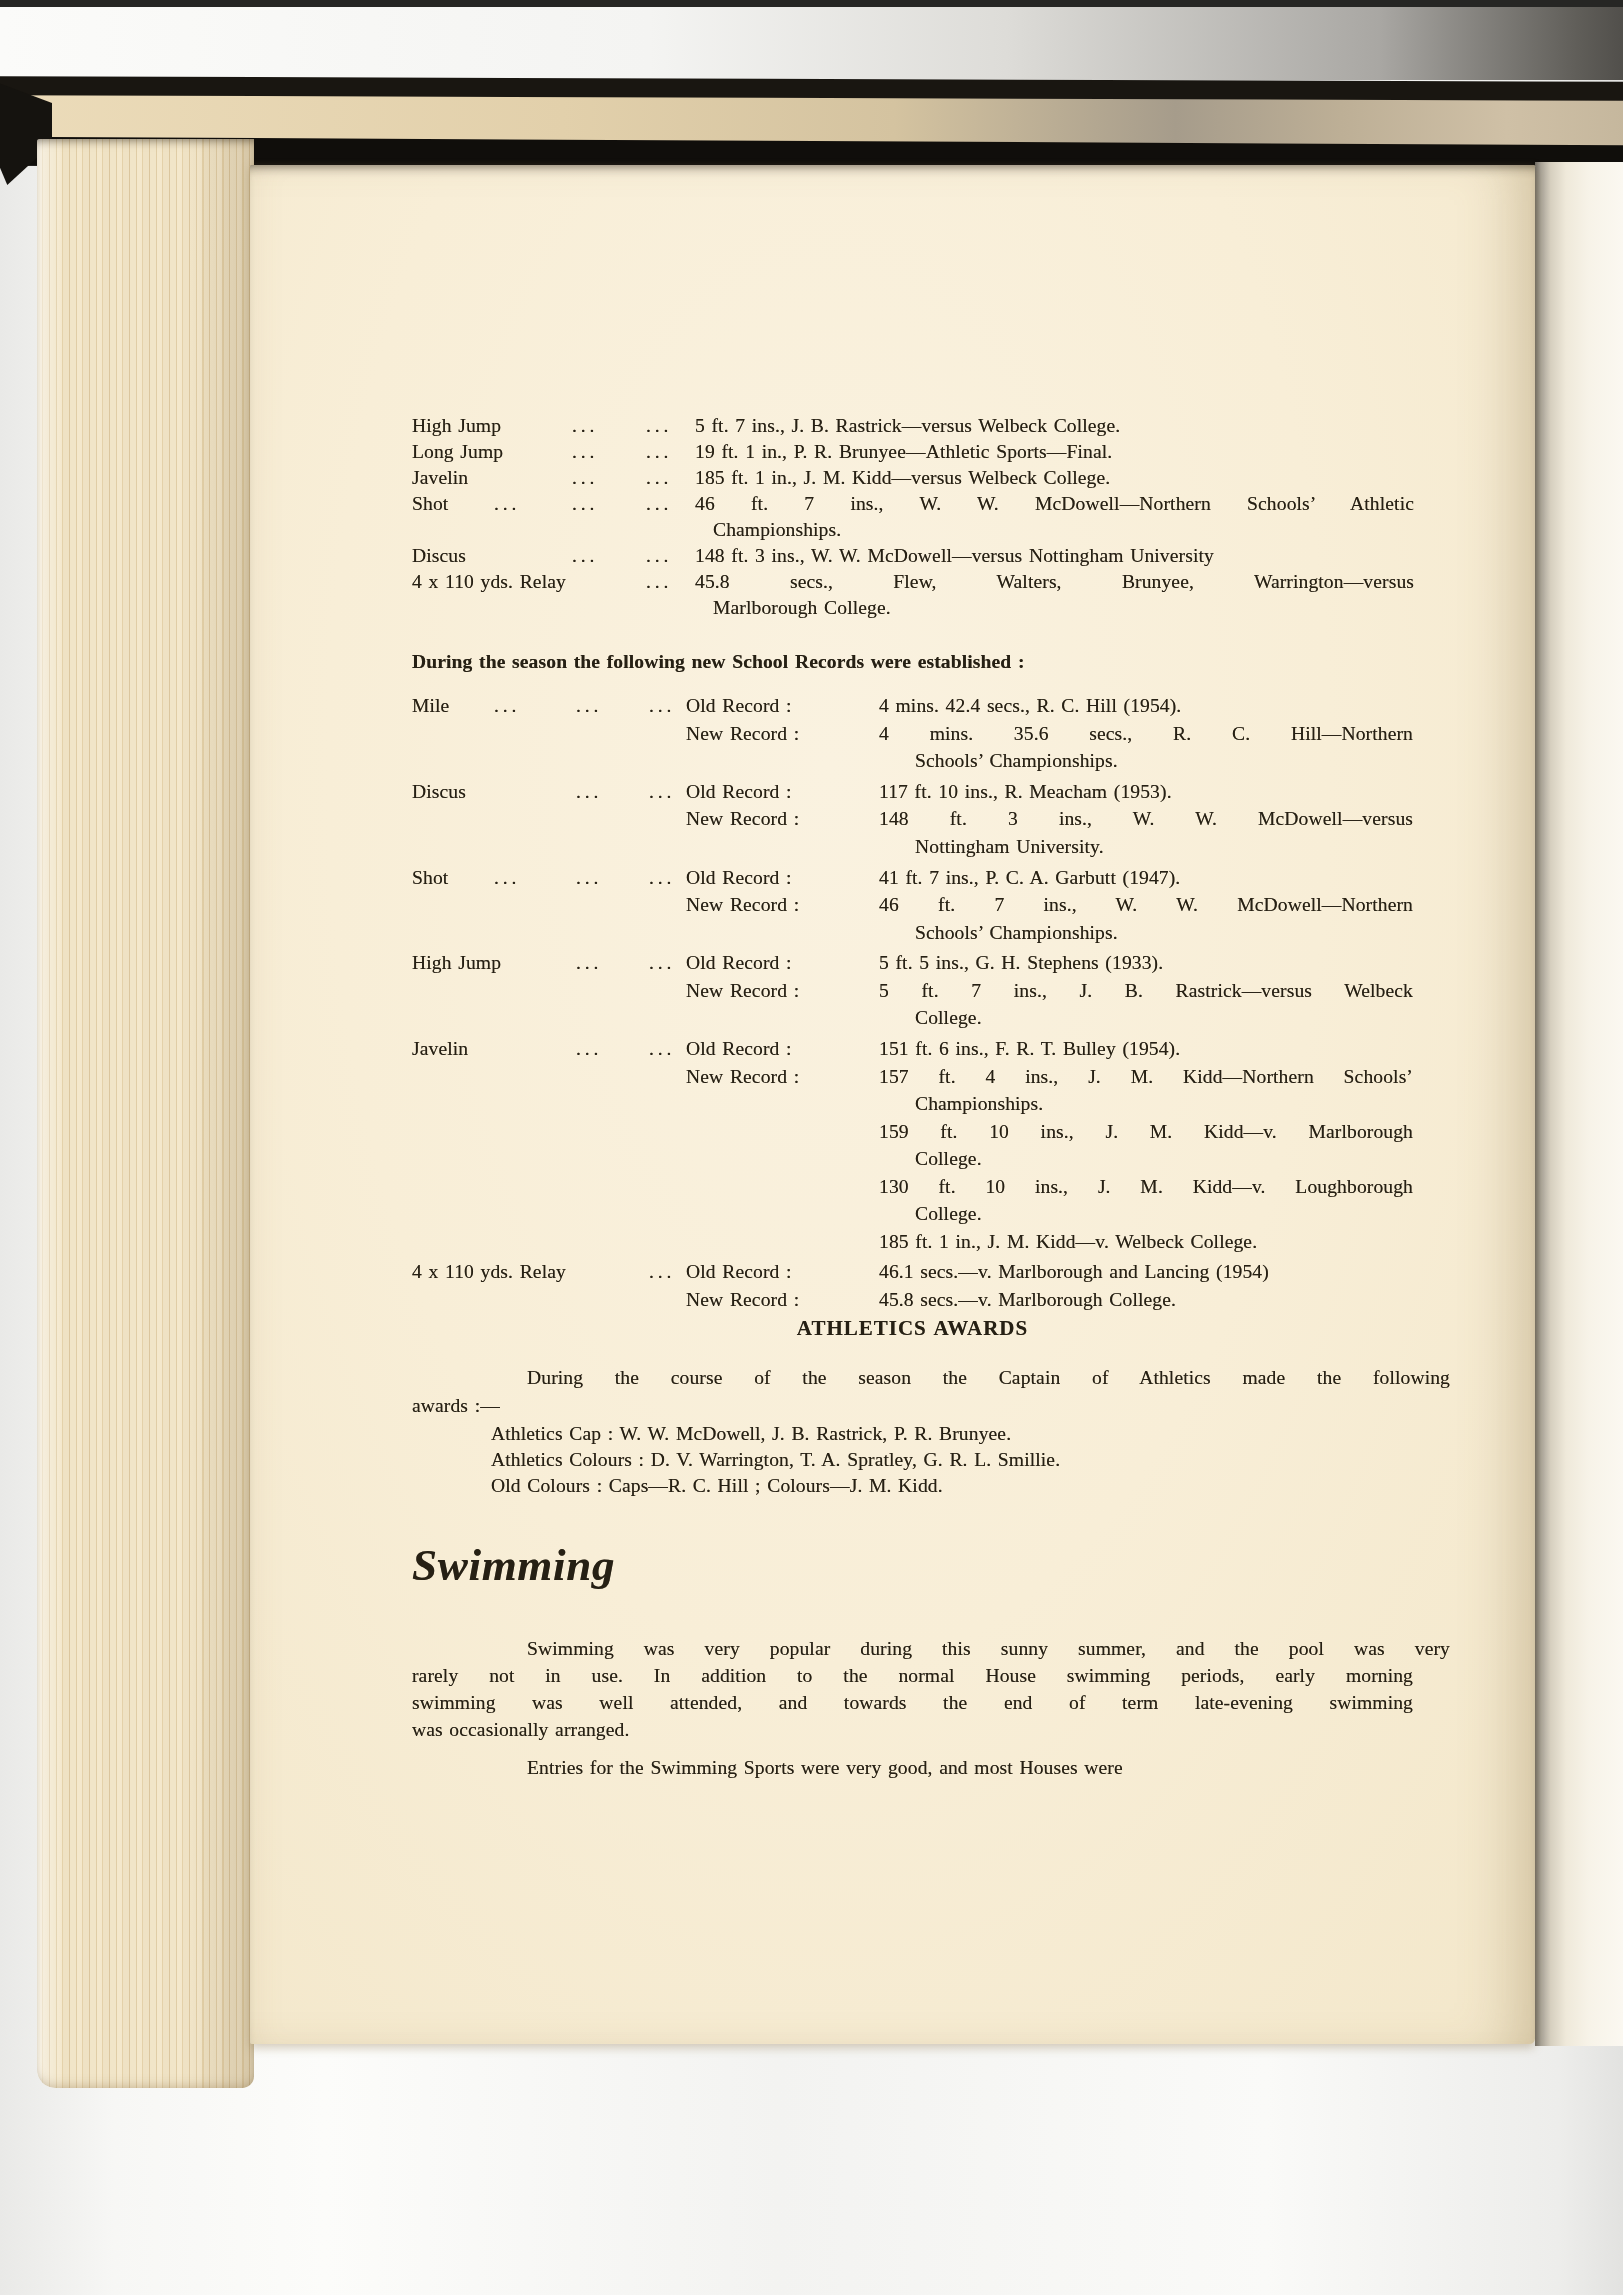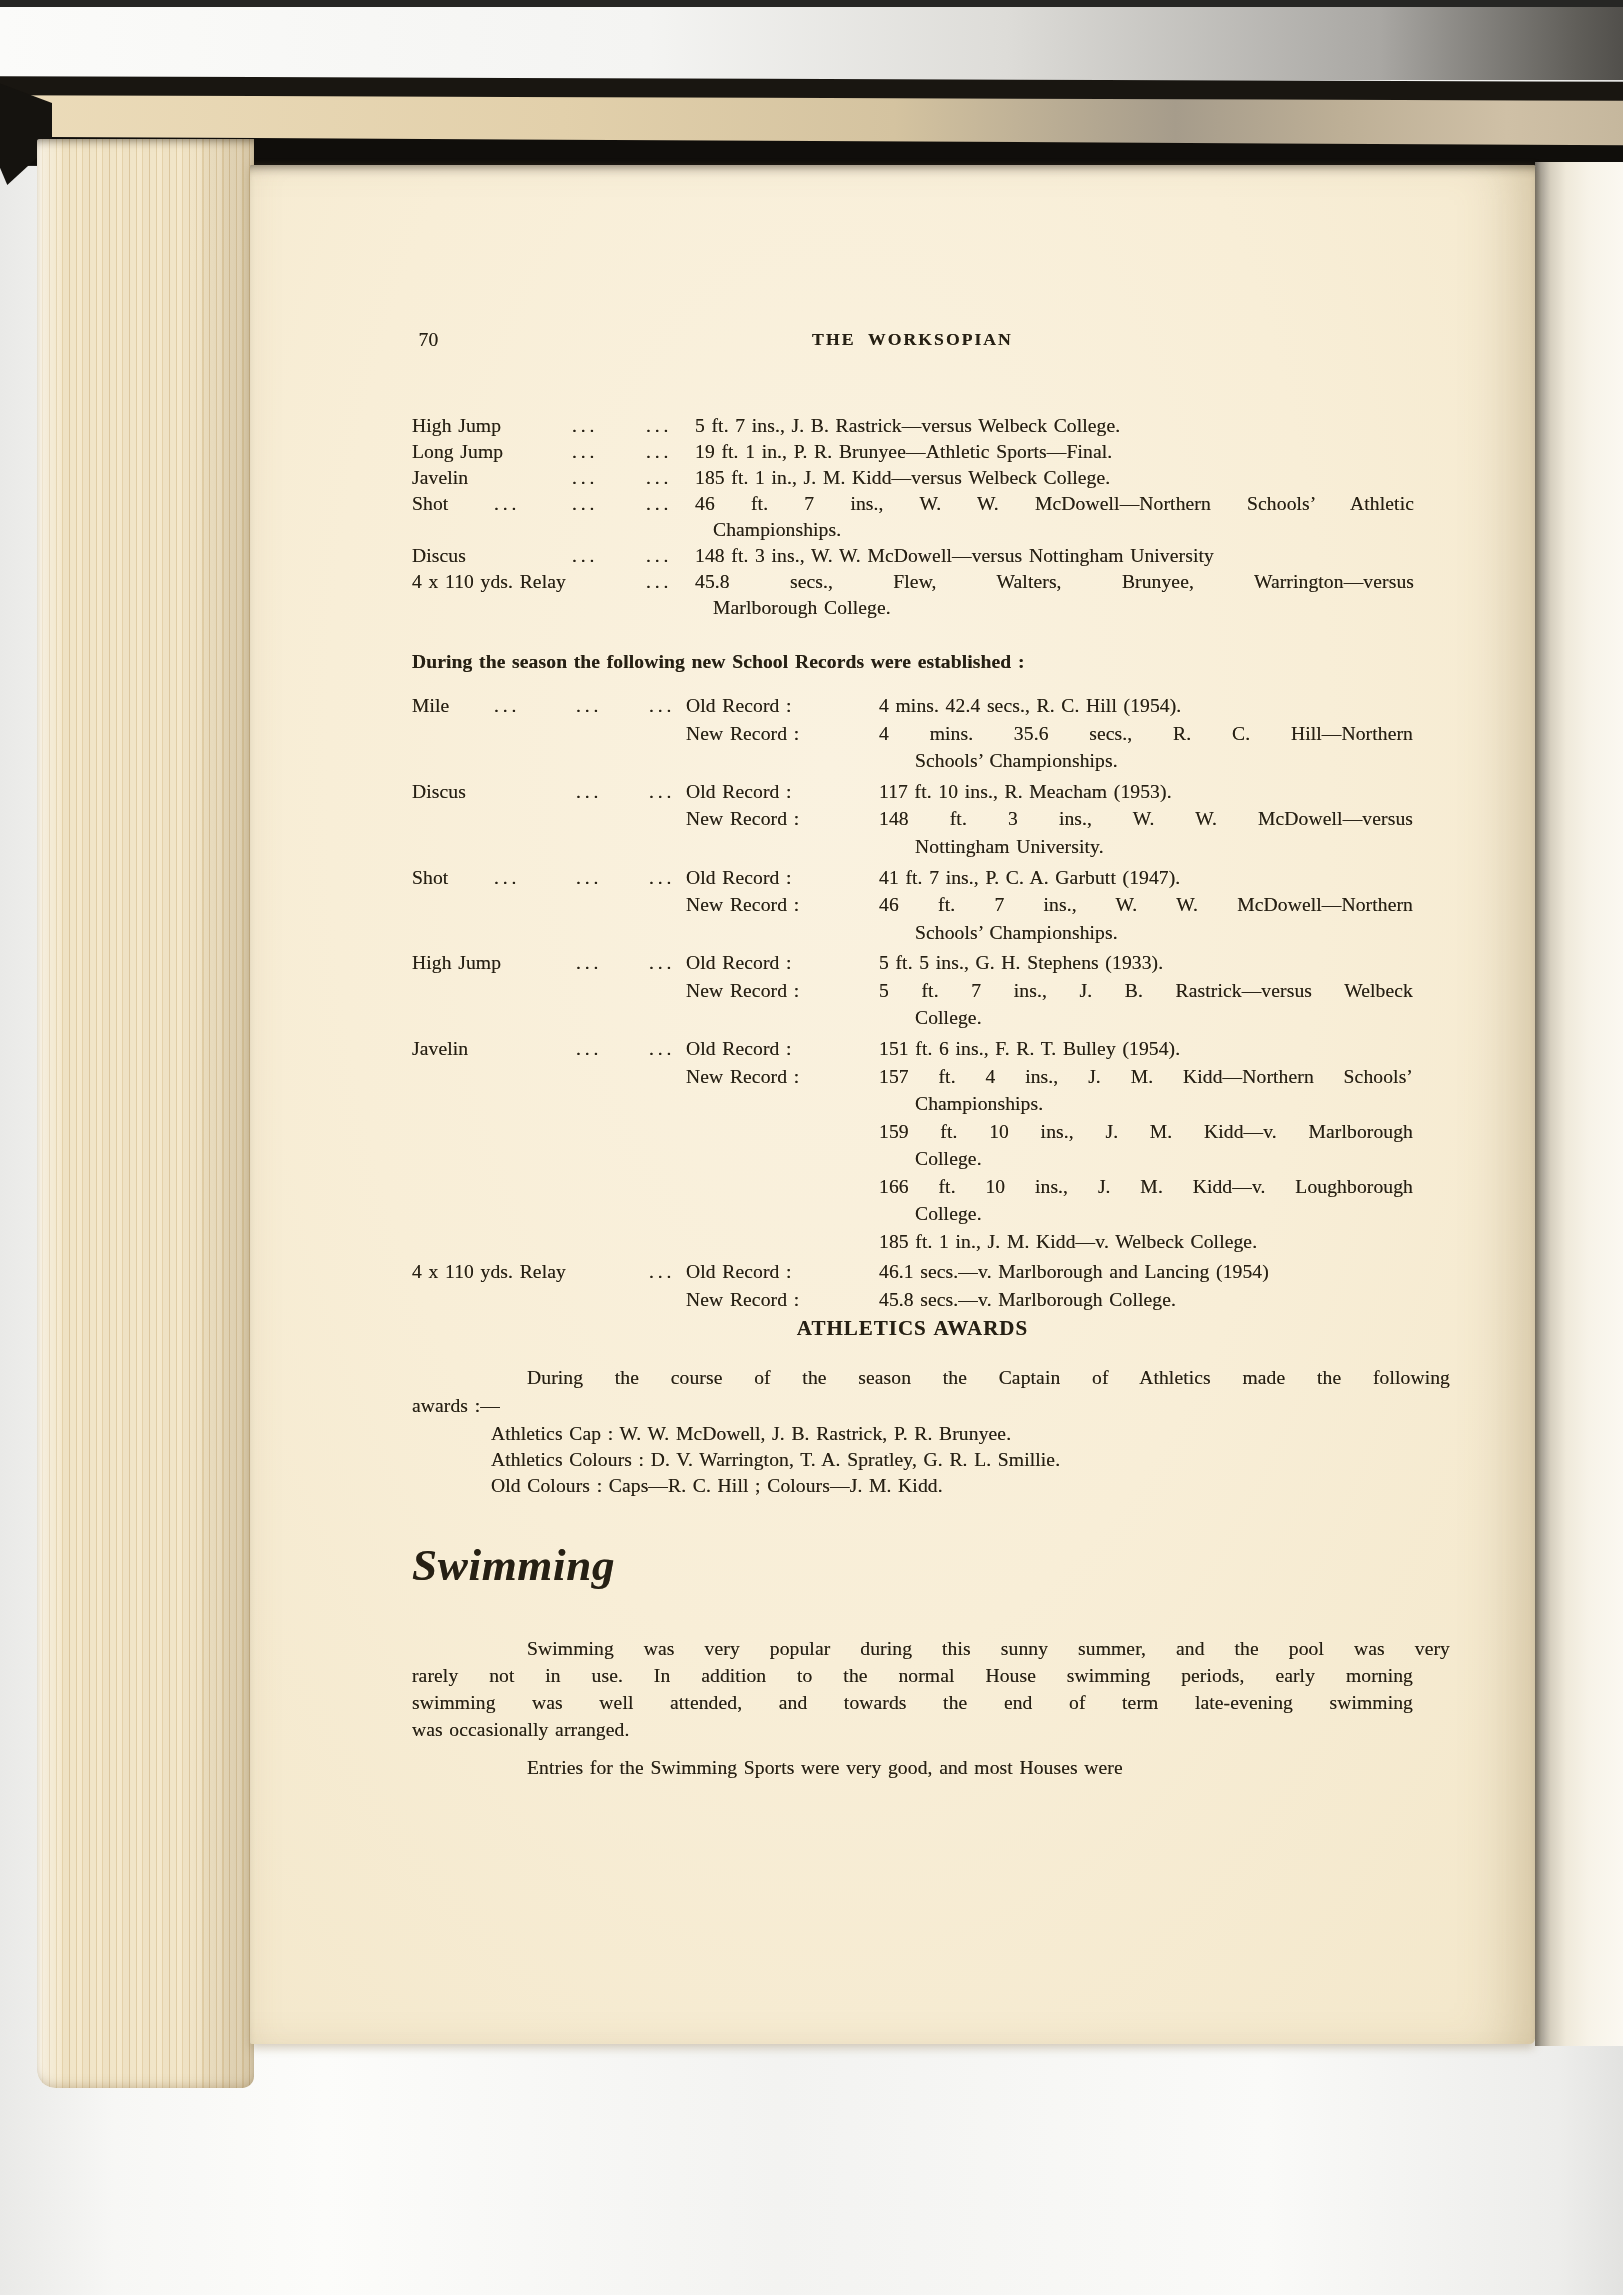--- a/index.html
+++ b/index.html
@@ -77,24 +77,20 @@
   <div class="lid"></div>
   <div class="cover-line"></div>
   <div class="tan-band"></div>
   <div class="cover-shadow"></div>
   <div class="corner-wedge"></div>
   <div class="fan"></div>
   <div class="gutter"></div>
   <div class="page"></div>
 
   <div class="content">
-    <div class="sec header-row">
-      <span class="pgnum">70</span>
-      <span class="runtitle">THE WORKSOPIAN</span>
-    </div>
 
     <div class="sec records1 s1" id="records1">
         <div class="l">
           <span class="abs ev">High Jump</span>
           <span class="abs dots" style="left: 160px;">...</span>
           <span class="abs dots" style="left: 234px;">...</span>
           <span class="abs val1">5 ft. 7 ins., J. B. Rastrick—versus Welbeck College.</span>
         </div>
         <div class="l">
           <span class="abs ev">Long Jump</span>
@@ -209,21 +205,21 @@
         <div class="l">
           <span class="abs val2c">Championships.</span>
         </div>
         <div class="l">
           <span class="abs val2 j">159 ft. 10 ins., J. M. Kidd—v. Marlborough</span>
         </div>
         <div class="l">
           <span class="abs val2c">College.</span>
         </div>
         <div class="l">
-          <span class="abs val2 j">166 ft. 10 ins., J. M. Kidd—v. Loughborough</span>
+          <span class="abs val2 j">130 ft. 10 ins., J. M. Kidd—v. Loughborough</span>
         </div>
         <div class="l">
           <span class="abs val2c">College.</span>
         </div>
         <div class="l">
           <span class="abs val2">185 ft. 1 in., J. M. Kidd—v. Welbeck College.</span>
         </div>
         <div class="l" style="margin-top: 3.3px;">
           <span class="abs ev">4 x 110 yds. Relay</span>
           <span class="abs dots" style="left: 237px;">...</span>

